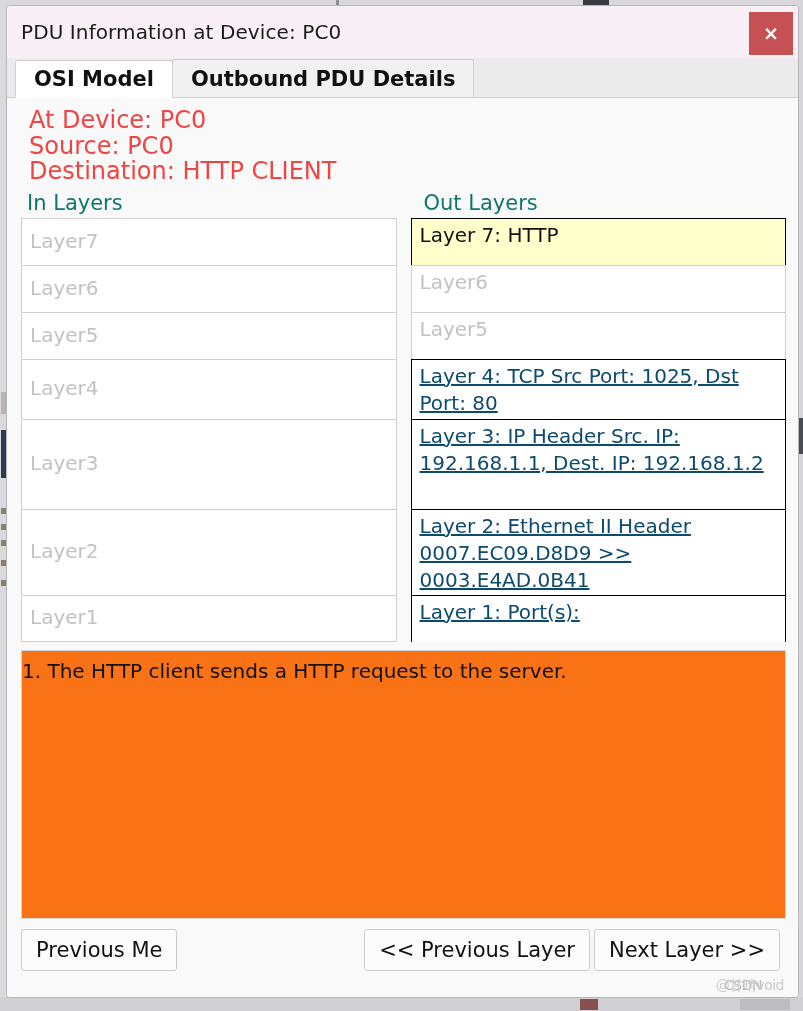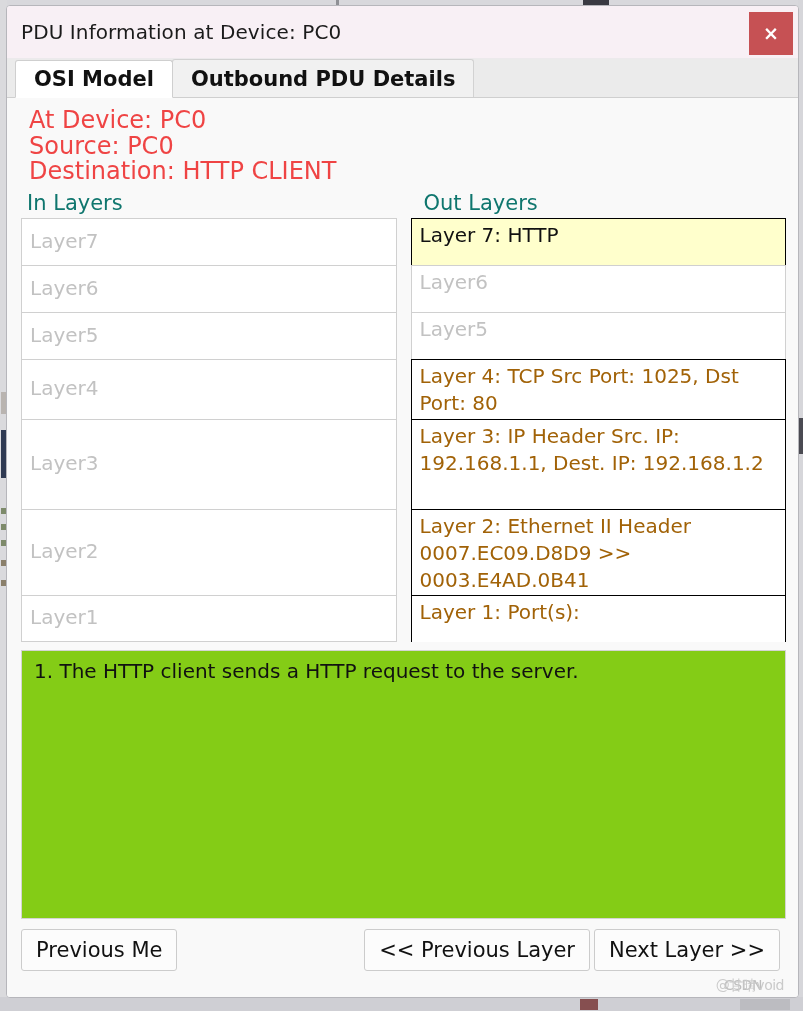--- a/index.html
+++ b/index.html
@@ -191,45 +191,46 @@
 
   
   #out-list .layer-row {
     border: 1px solid #d0d0d0;
     border-bottom: none;
     color: #c2c2c2;
     align-items: flex-start;
   }
   #out-list .layer-row:last-child { border-bottom: 1px solid #000; }
   #out-list .layer-row.filled {
-    color: #a16207;
+    color: #0c4a6e;
     border: 1px solid #000;
     border-bottom: none;
+    text-decoration: underline;
   }
   #out-list .layer-row.highlight {
     background: #ffffcc;
     color: #111;
     border: 1px solid #000;
     border-bottom: none;
   }
   .h33  { height: 47px; }
   .h60  { height: 60px; }
   .h90  { height: 90px; }
   .h86  { height: 86px; }
 
   .layer-text { white-space: pre-line; }
 
   
   #description-panel {
     margin: 8px 4px 0 6px;
     flex: 1;
-    background: #84cc16;
+    background: #f97316;
     border: 1px solid #d4d4d4;
     box-sizing: border-box;
-    padding: 8px 12px;
+    padding: 8px 0;
     font-size: 20px;
     color: #111;
     overflow: hidden;
   }
 
   
   #footer {
     height: 78px;
     min-height: 78px;
     background: #f9f9f9;

